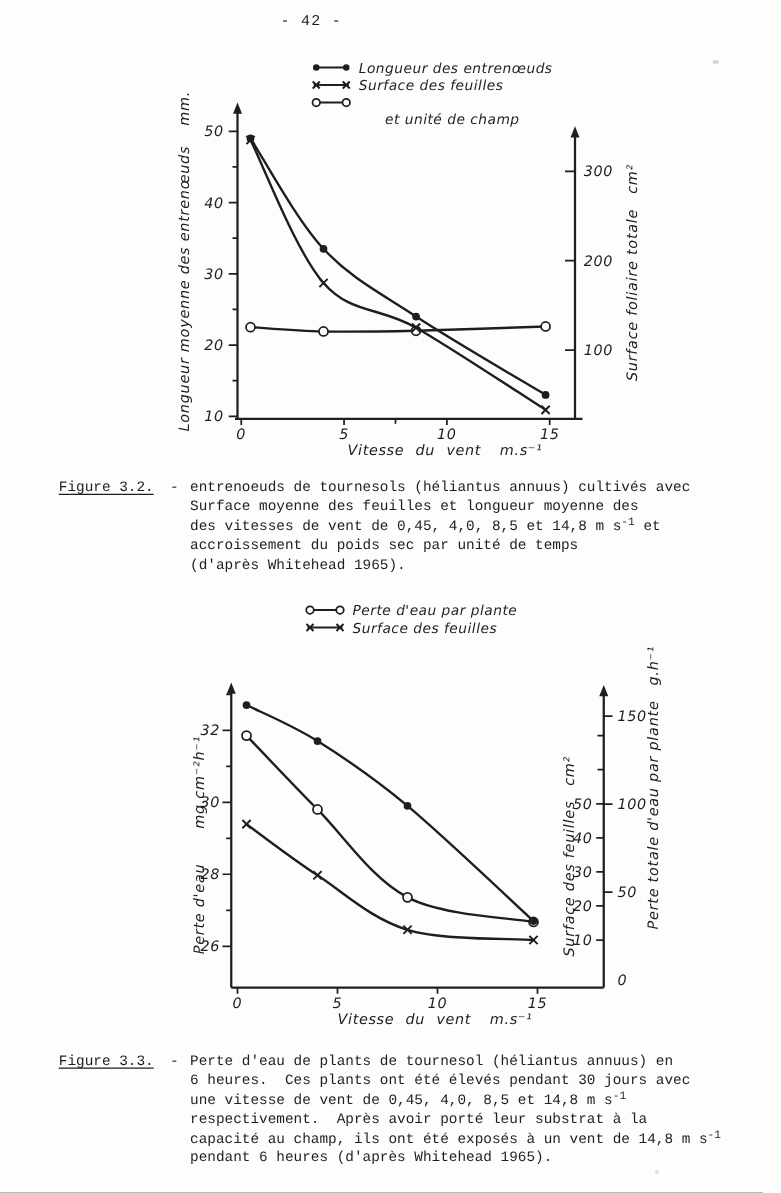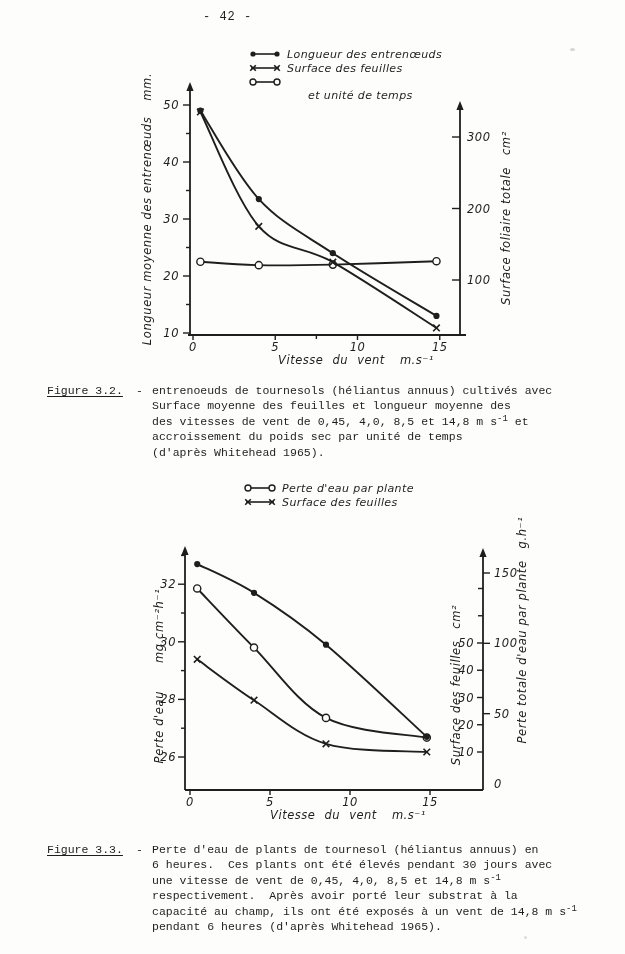--- a/index.html
+++ b/index.html
@@ -1,17 +1,17 @@
 <!DOCTYPE html>
 <html style="--ink: #1e1e1c; --paper: #fdfdfb;"><head>
 <meta charset="utf-8">
 <style>
   html,body{margin:0;padding:0;background:#888;}
   .page{position:relative;width:625px;height:954px;margin:0 auto;background:var(--paper,#fdfdfb);overflow:hidden;color:var(--ink,#1e1e1c);}
-  .header{position:absolute;left:203px;top:10px;width:92px;text-align:left;
+  .header{position:absolute;left:203px;top:10px;width:92px;text-align:center;
           font:12px "Liberation Mono","DejaVu Sans Mono",monospace;letter-spacing:1px;color:var(--ink);}
   svg.chart{position:absolute;}
   .ax{stroke:var(--ink);stroke-width:1.8;fill:none;}
   .tick{stroke:var(--ink);stroke-width:1.4;}
   .curve{stroke:var(--ink);stroke-width:1.9;fill:none;stroke-linecap:round;}
   .mk-dot{fill:var(--ink);}
   .mk-circle{fill:var(--paper,#fdfdfb);stroke:var(--ink);stroke-width:1.4;}
   .mk-x{stroke:var(--ink);stroke-width:1.6;}
   .arrowhead{fill:var(--ink);}
   .ticklab{font:italic 11.5px "DejaVu Sans",sans-serif;fill:var(--ink);letter-spacing:.5px;}
@@ -118,21 +118,21 @@
         </svg>
         <span class="llabel">Surface des feuilles</span>
       </div>
       <div class="lrow">
         <svg width="34" height="12">
           <line x1="3" y1="6" x2="31" y2="6" class="mk-x"></line>
           <circle cx="5" cy="6" r="3" class="mk-circle"></circle>
           <circle cx="29" cy="6" r="3" class="mk-circle"></circle>
         </svg>
       </div>
-      <div class="lsub">et unité de temps</div>
+      <div class="lsub">et unité de champ</div>
     </div>
 
   <div class="vlabel" id="vl1-left" style="left:17px;top:201px;width:260px;column-gap:16px;">
     <span>Longueur moyenne des entrenœuds</span>
     <span>mm.</span>
   </div>
   <div class="vlabel" style="left:398px;top:210px;width:215px;column-gap:12px;">
     <span>Surface foliaire totale</span>
     <span>cm²</span>
   </div>

